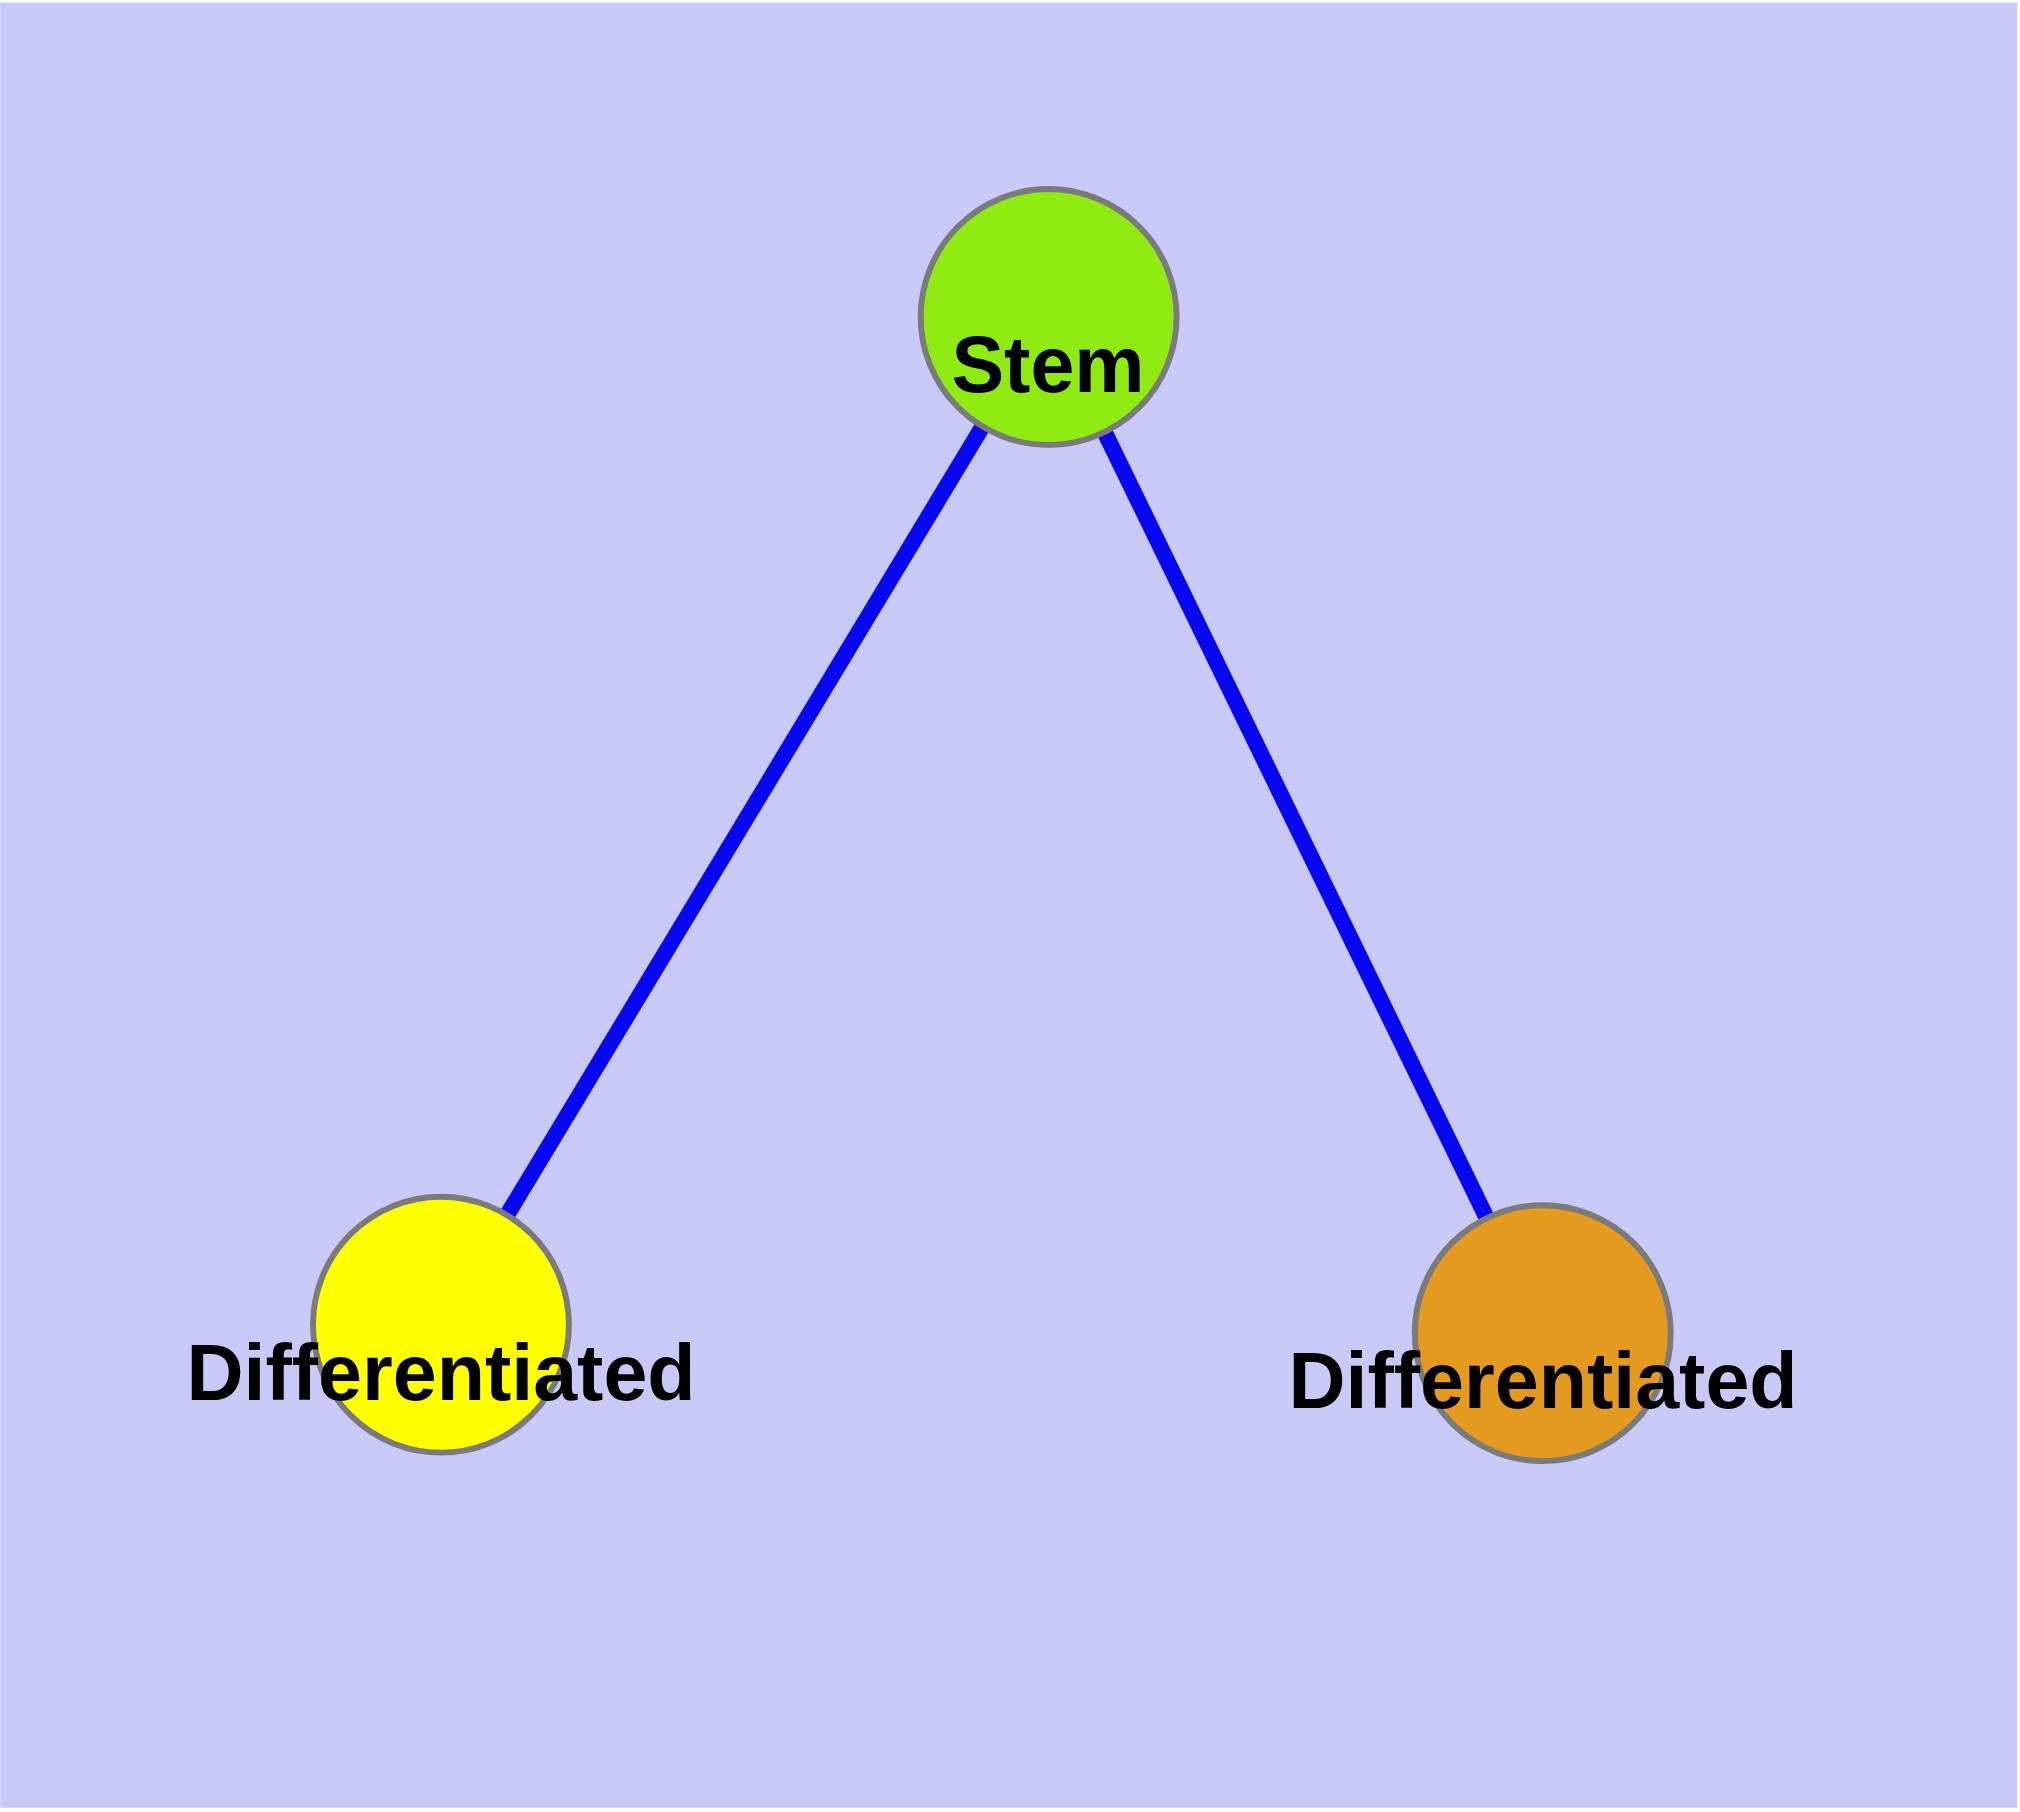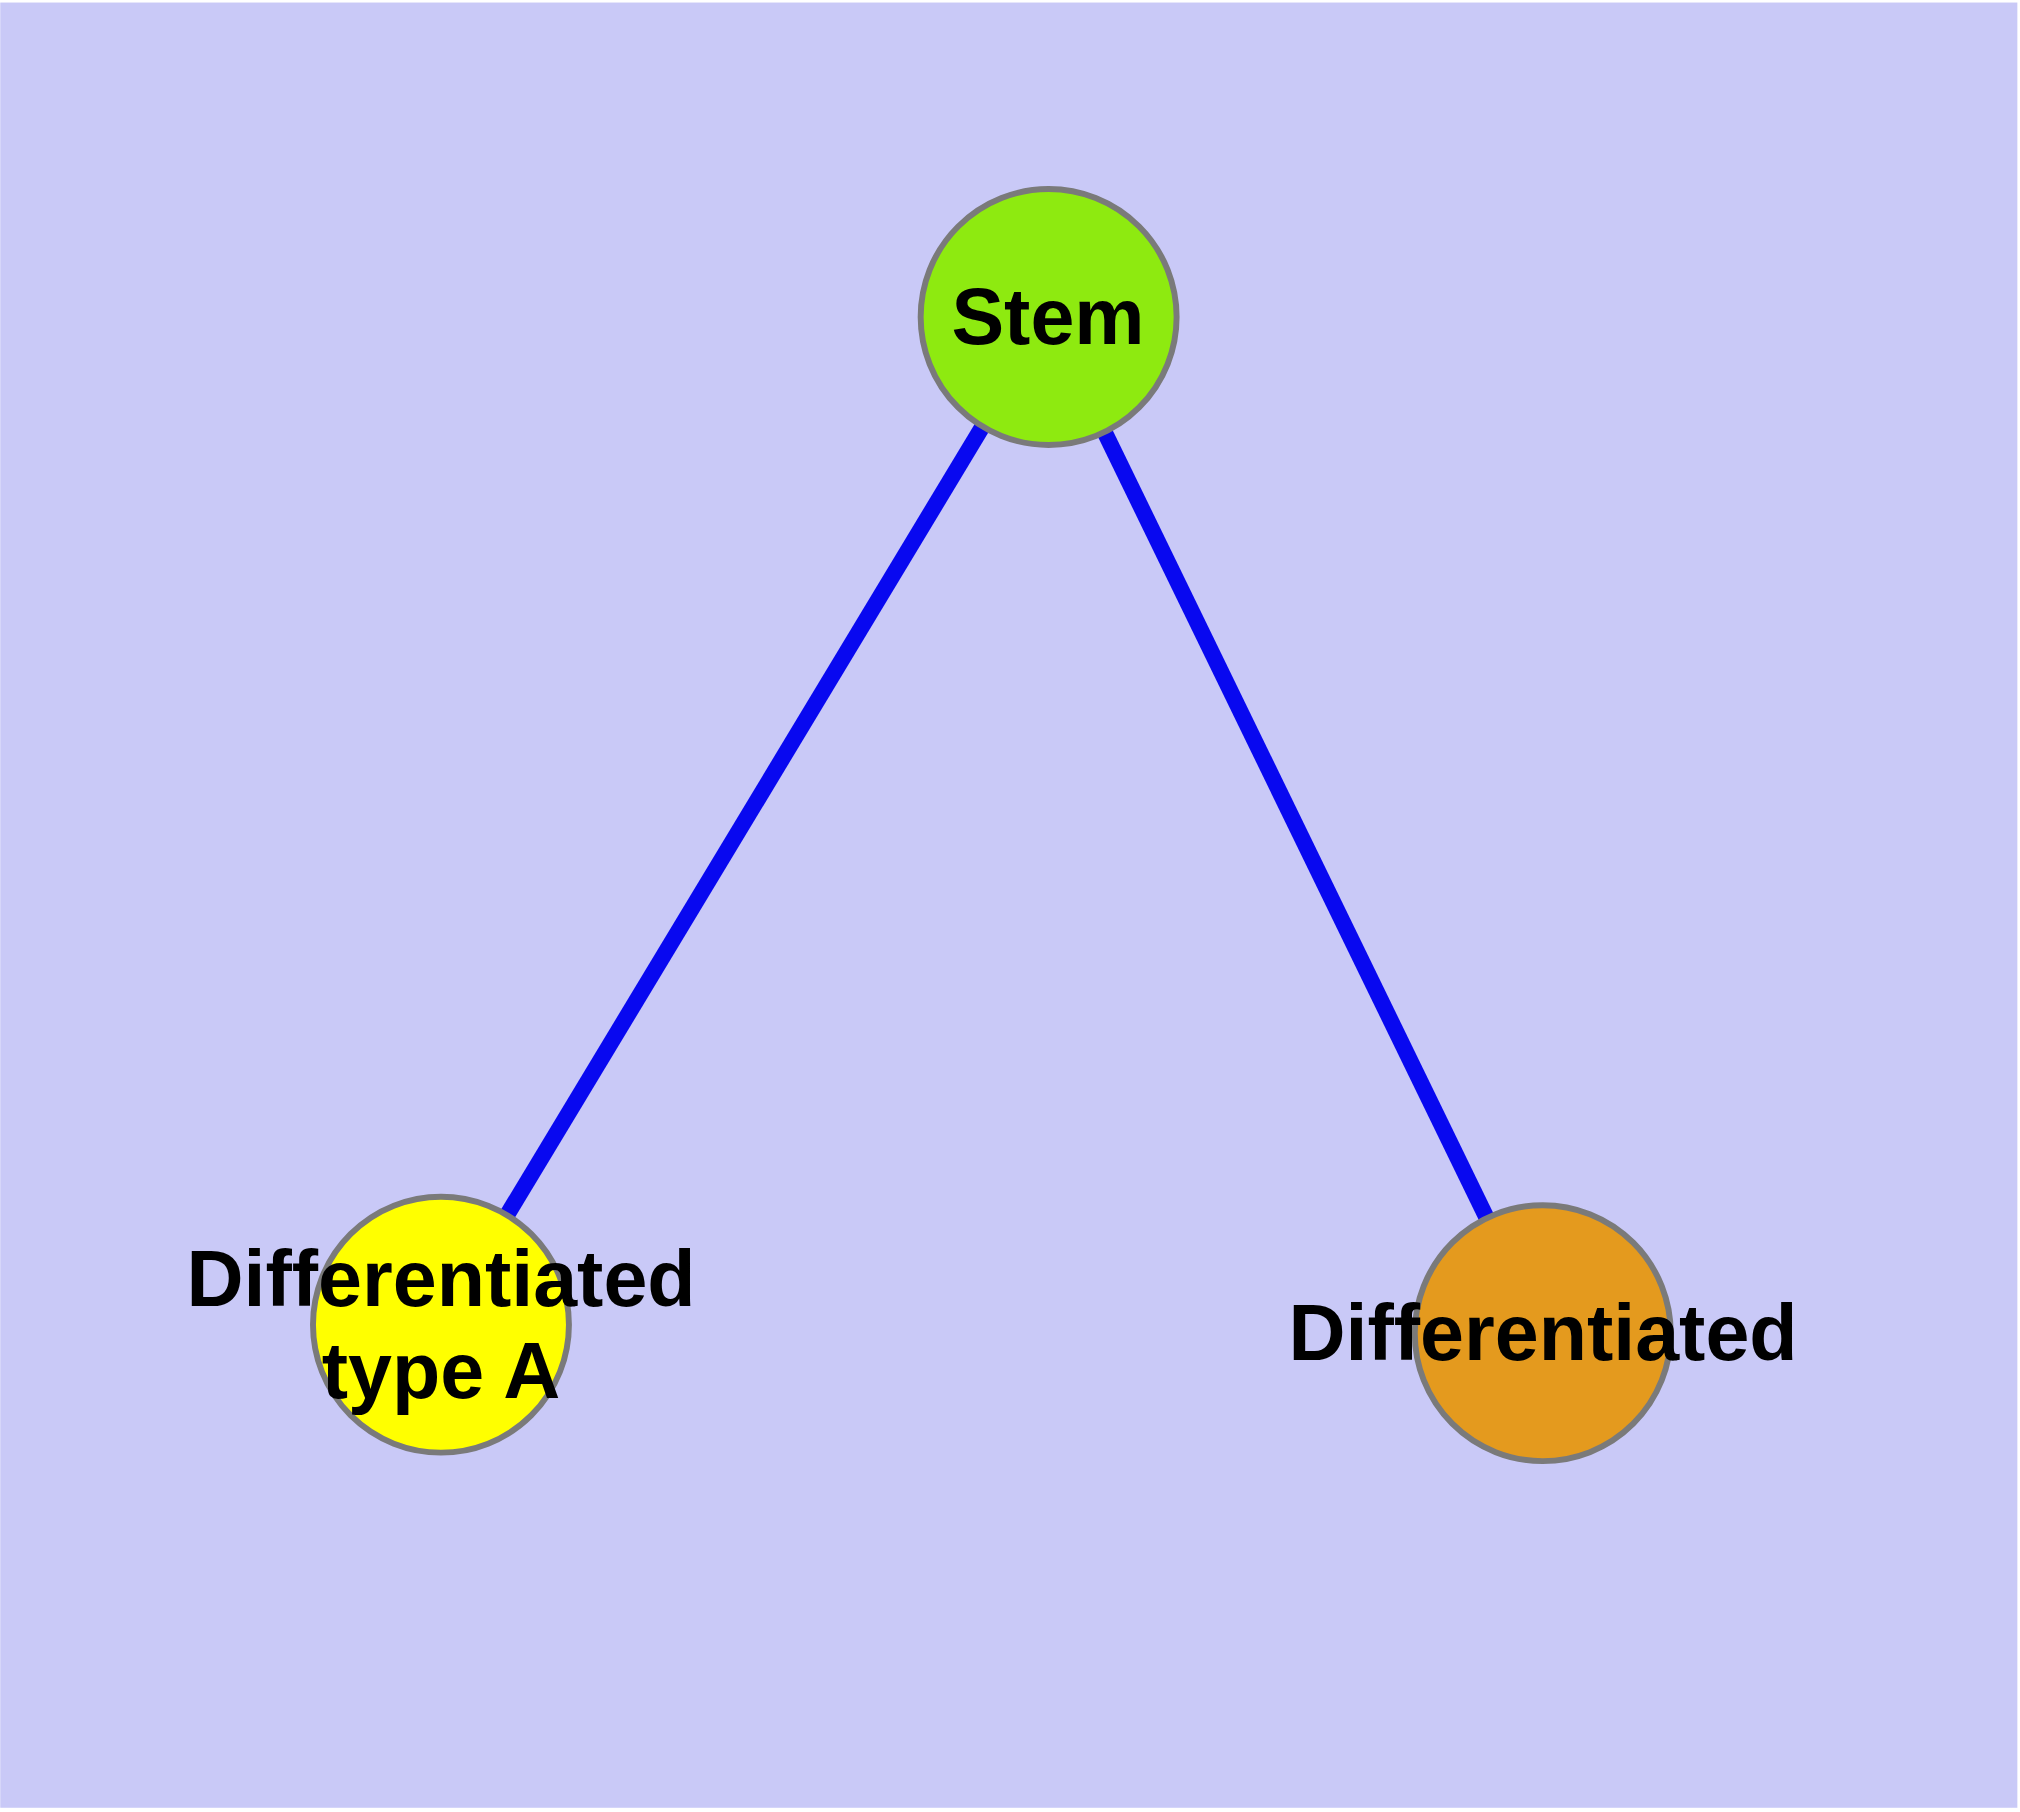--- a/index.html
+++ b/index.html
@@ -29,23 +29,24 @@
   .node-circle {
     stroke-width: 7px;
   }
   .node-label {
     position: absolute;
     transform: translate(-50%, -50%);
     font-weight: bold;
     font-size: 79px;
     line-height: 92px;
     color: #000000;
-    text-align: center;
+    text-align: left;
     white-space: nowrap;
     letter-spacing: 0px;
+    margin-top: 48px;
   }
 </style>
 </head>
 <body>
 
 <svg class="scene-svg" viewBox="0 0 2384 2138" xmlns="http://www.w3.org/2000/svg">
 
   <rect x="0" y="3" width="2380" height="2130" fill="#C9C9F7"></rect>
 
   <line class="edge-line" x1="1237" y1="374" x2="520" y2="1563" stroke="#0808F0"></line>
@@ -58,19 +59,18 @@
 
   <circle class="node-circle" cx="1820" cy="1573" r="151" fill="#E49A1E" stroke="#7A7A7A"></circle>
 </svg>
 
 <div class="node-label" style="left:1048px; top:317px;">
   <div>Stem</div>
 </div>
 
 <div class="node-label" style="left:441px; top:1325px;">
   <div>Differentiated</div>
-  <div>type A</div>
 </div>
 
 <div class="node-label" style="left:1543px; top:1333px;">
   <div>Differentiated</div>
 </div>
 
 
 </body></html>

